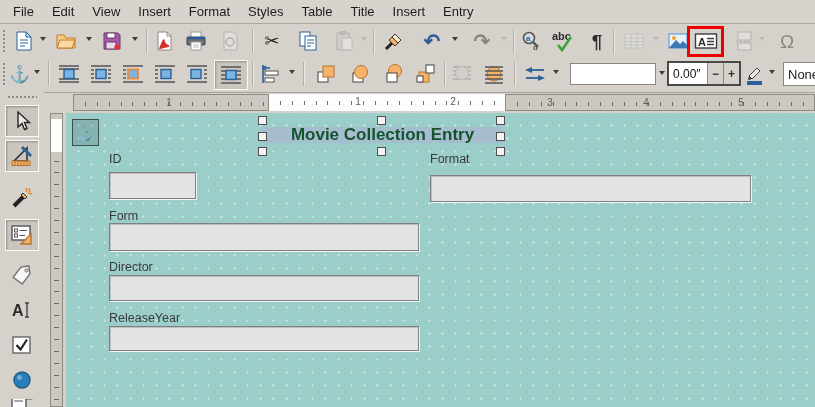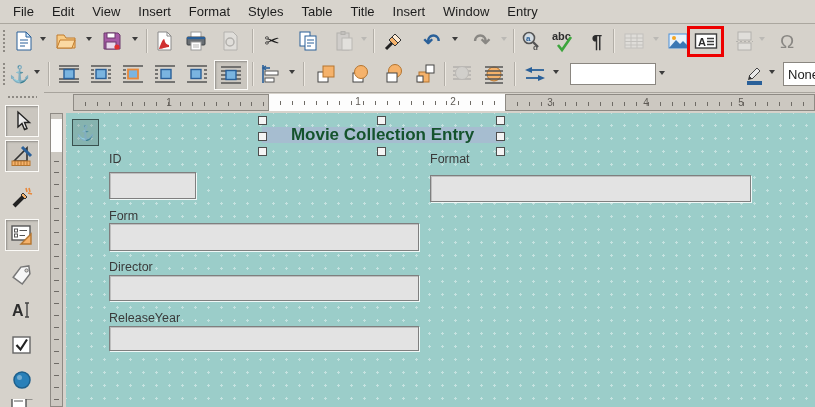--- a/index.html
+++ b/index.html
@@ -80,21 +80,20 @@
 <div id="menubar" class="abs">
   <span class="menu-item">File</span>
   <span class="menu-item">Edit</span>
   <span class="menu-item">View</span>
   <span class="menu-item">Insert</span>
   <span class="menu-item">Format</span>
   <span class="menu-item">Styles</span>
   <span class="menu-item">Table</span>
   <span class="menu-item">Title</span>
   <span class="menu-item">Insert</span>
-  <span class="menu-item">Window</span>
   <span class="menu-item">Entry</span>
 </div>
 
 <div id="tb1" class="tb abs">
   <div class="grip" style="left:2px"></div>
   <div class="btn" style="left:10px">
     <svg width="22" height="22" viewBox="0 0 22 22">
         <path d="M4 2 H13 L18 7 V20 H4 Z" fill="#ffffff" stroke="#2a6099"></path>
         <path d="M13 2 L13 7 H18 Z" fill="#cfe4f7" stroke="#2a6099"></path>
         <path d="M7 10 H15 M7 13 H15 M7 16 H12" stroke="#2a6099" stroke-width="1.2"></path>
@@ -328,20 +327,25 @@
     <svg width="24" height="22" viewBox="0 0 24 22">
         <path d="M8 7 H21" stroke="#2a6099" stroke-width="1.8"></path>
         <path d="M9 4 L2 7 L9 10 Z" fill="#2a6099"></path>
         <path d="M3 15 H16" stroke="#2a6099" stroke-width="1.8"></path>
         <path d="M15 12 L22 15 L15 18 Z" fill="#2a6099"></path>
       </svg>
   </div>
   <div class="dd" style="left:553px"></div>
   <div id="line-style-box"></div>
   <div class="dd" style="left:659px;top:13px"></div>
+  <div id="width-spinner">
+    <div id="width-value">0.00″</div>
+    <div class="spin-btn">−</div>
+    <div class="spin-btn">+</div>
+  </div>
   <div class="btn narrow" style="left:743px">
     <svg width="22" height="22" viewBox="0 0 22 22">
         <path d="M5 13 L13 5 L16 8 L8 16 Z" fill="#e8e8e8" stroke="#444444"></path>
         <path d="M5 13 L4 17 L8 16 Z" fill="#333333"></path>
         <rect x="3" y="18" width="15" height="4" fill="#2a6099"></rect>
       </svg>
   </div>
   <div class="dd" style="left:769px"></div>
   <div id="fill-style-box">
     <span>None</span>

